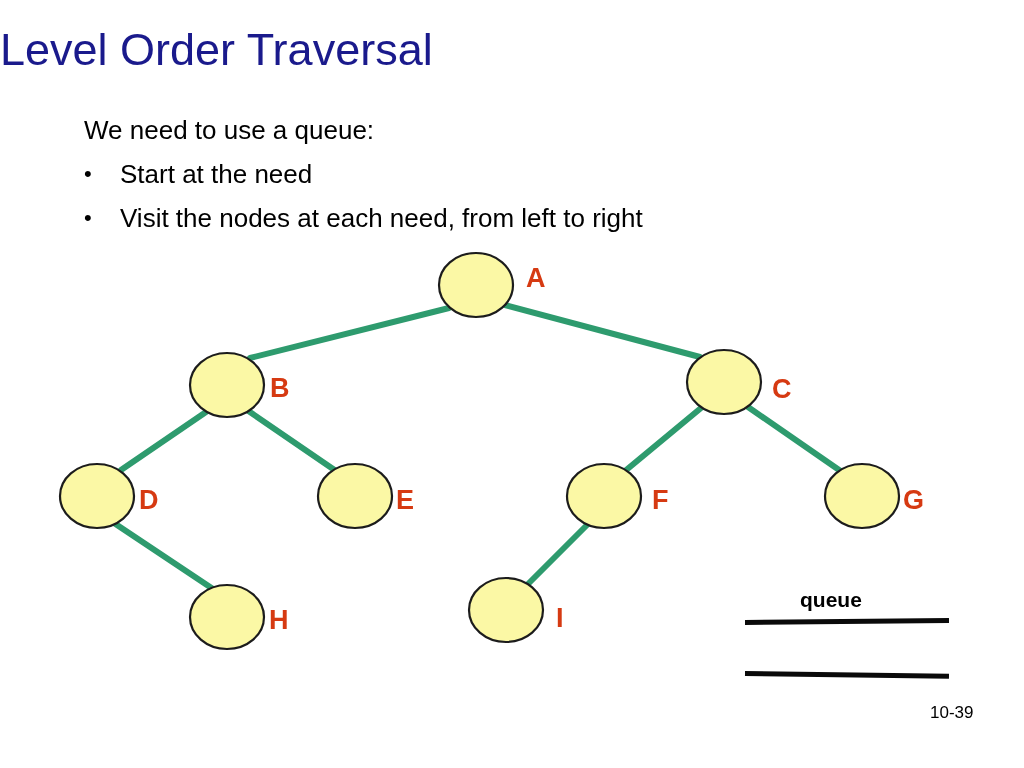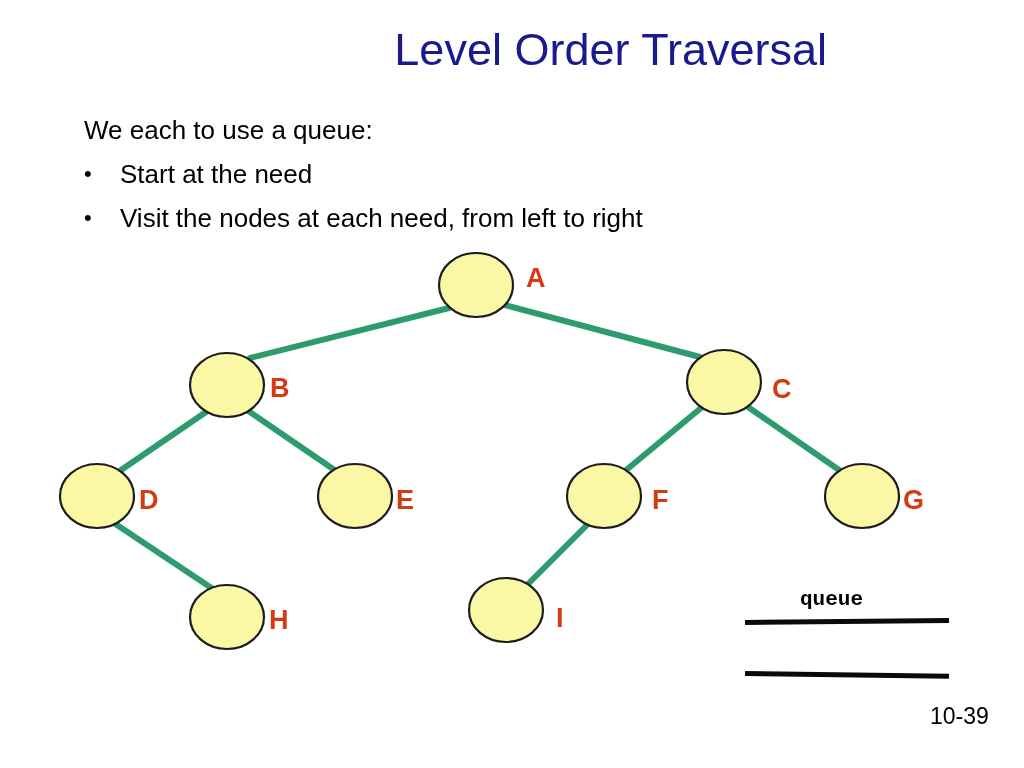--- a/index.html
+++ b/index.html
@@ -19,21 +19,21 @@
     background: #ffffff;
     overflow: hidden;
   }
 
   
   #title {
     position: absolute;
     left: 0;
     top: 22px;
     width: 827px;
-    text-align: right;
+    text-align: left;
     color: #1a1a8c;
     font-size: 45px;
     font-weight: normal;
     letter-spacing: 0px;
     line-height: 56px;
     white-space: nowrap;
   }
 
   
   #bodytext {
@@ -94,21 +94,20 @@
 
   
   #queue-label {
     position: absolute;
     left: 800px;
     top: 588px;
     font-size: 21px;
     font-weight: bold;
     color: #000000;
     white-space: nowrap;
-    font-family: Liberation Mono, monospace;
   }
   .queue-line {
     position: absolute;
     background: #0a0a0a;
     height: 5px;
   }
   #queue-line-top {
     left: 745px;
     top: 620px;
     width: 204px;
@@ -121,34 +120,34 @@
     width: 204px;
     transform: rotate(0.75deg);
     transform-origin: left center;
   }
 
   
   #page-number {
     position: absolute;
     left: 930px;
     top: 703px;
-    font-size: 23px;
+    font-size: 17px;
     color: #000000;
     white-space: nowrap;
   }
 </style>
 </head>
 <body>
 
 <div id="slide">
 
   <div id="title">Level Order Traversal</div>
 
   <div id="bodytext">
-    <div class="lead">We each to use a queue:</div>
+    <div class="lead">We need to use a queue:</div>
 
     <div class="bullet-row">
       <span class="bullet-mark">•</span>
       <span class="bullet-text">Start at the need</span>
     </div>
 
     <div class="bullet-row">
       <span class="bullet-mark">•</span>
       <span class="bullet-text">Visit the nodes at each need, from left to right</span>
     </div>

